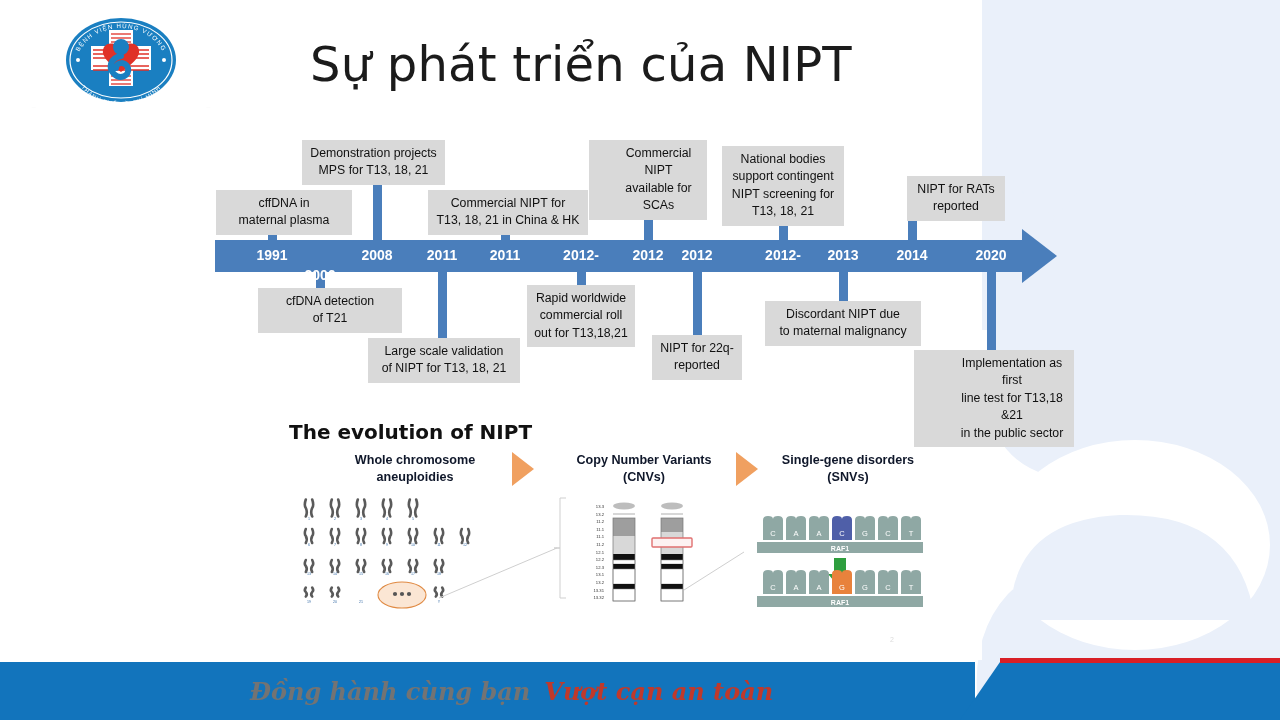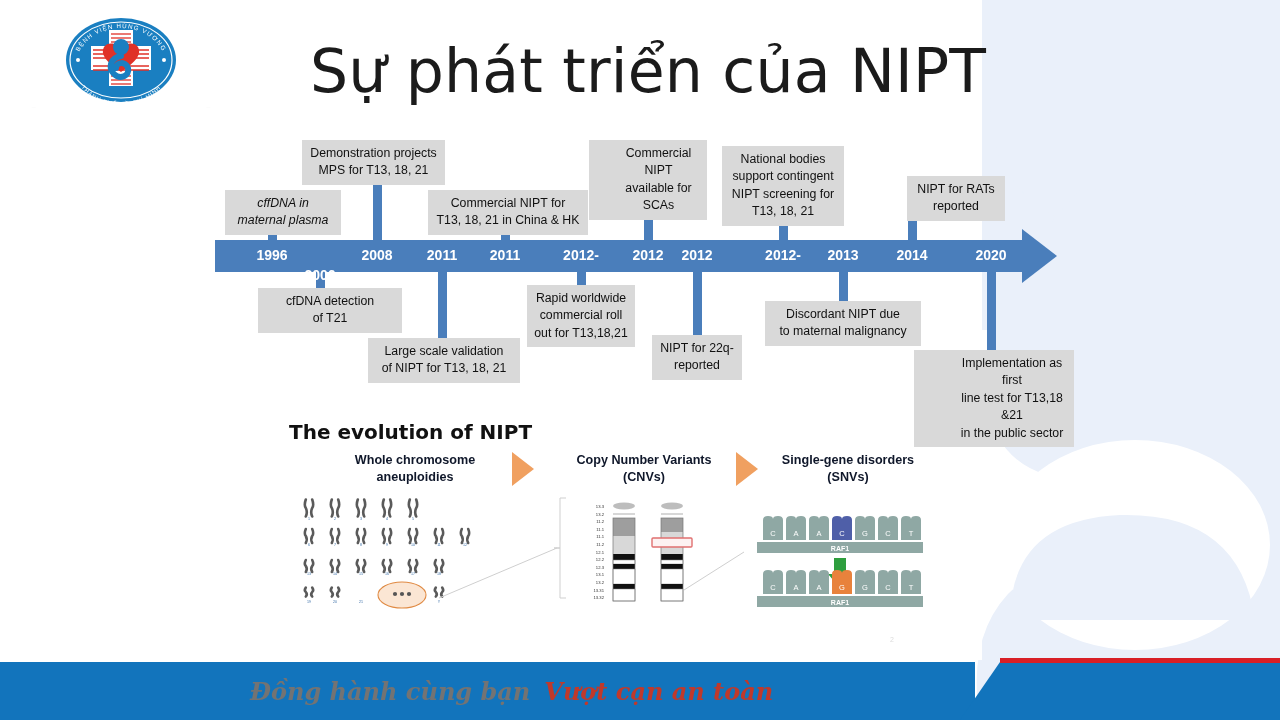--- a/index.html
+++ b/index.html
@@ -24,21 +24,21 @@
     position:absolute; left:30px; top:-10px; width:182px; height:118px;
     background:#ffffff; z-index:6;
     clip-path: polygon(0 0,100% 0,100% 100%,50% 88%,0 100%);
     box-shadow:0 0 6px rgba(0,0,0,.10);
   }
   .logo-wrap{ position:absolute; left:56px; top:14px; width:130px; height:92px; z-index:7; }
 
   
   .slide-title{
     position:absolute; left:310px; top:36px; z-index:8;
-    font-size:60px; font-weight:400; color:#1b1b1b;
+    font-size:48px; font-weight:400; color:#1b1b1b;
     letter-spacing:.2px; white-space:nowrap;
     font-family:"DejaVu Sans", sans-serif;
   }
 
   
   #timeline-layer{ position:absolute; left:0; top:0; width:940px; height:655px; z-index:5; }
 
   .tl-box{
     position:absolute; background:#d9d9d9; color:#111;
     font-size:12.3px; line-height:1.42; text-align:center;
@@ -145,36 +145,36 @@
       <textPath href="#arcBot" startOffset="50%" text-anchor="middle">THÀNH PHỐ HỒ CHÍ MINH</textPath>
     </text>
   </svg>
 </div>
 
 <div class="slide-title">Sự phát triển của NIPT</div>
 
 <div id="timeline-layer">
   <div class="tl-bar"></div>
   <div id="tl-years">
-      <div class="tl-year" style="left: 272px;">1996</div>
+      <div class="tl-year" style="left: 272px;">1991</div>
       <div class="tl-year" style="left: 320px; margin-top: 20px;">2006</div>
       <div class="tl-year" style="left: 377px;">2008</div>
       <div class="tl-year" style="left: 442px;">2011</div>
       <div class="tl-year" style="left: 505px;">2011</div>
       <div class="tl-year" style="left: 581px;">2012-</div>
       <div class="tl-year" style="left: 648px;">2012</div>
       <div class="tl-year" style="left: 697px;">2012</div>
       <div class="tl-year" style="left: 783px;">2012-</div>
       <div class="tl-year" style="left: 843px;">2013</div>
       <div class="tl-year" style="left: 912px;">2014</div>
       <div class="tl-year" style="left: 991px;">2020</div>
     </div>
   <div id="tl-events">
       <div class="tl-stem" style="left: 268px; top: 228px; height: 14px;"></div>
-      <div class="tl-box" style="left: 225px; top: 190px; width: 116px; font-style: italic;">cffDNA in
+      <div class="tl-box" style="left: 216px; top: 190px; width: 136px;">cffDNA in
 maternal plasma</div>
       <div class="tl-stem" style="left: 373px; top: 180px; height: 62px;"></div>
       <div class="tl-box" style="left: 302px; top: 140px; width: 143px;">Demonstration projects
 MPS for T13, 18, 21</div>
       <div class="tl-stem" style="left: 501px; top: 228px; height: 14px;"></div>
       <div class="tl-box" style="left: 428px; top: 190px; width: 160px;">Commercial NIPT for
 T13, 18, 21 in China &amp; HK</div>
       <div class="tl-stem" style="left: 644px; top: 178px; height: 64px;"></div>
       <div class="tl-box" style="left: 589px; top: 140px; width: 118px; padding-left: 28px;">Commercial NIPT
 available for SCAs</div>

